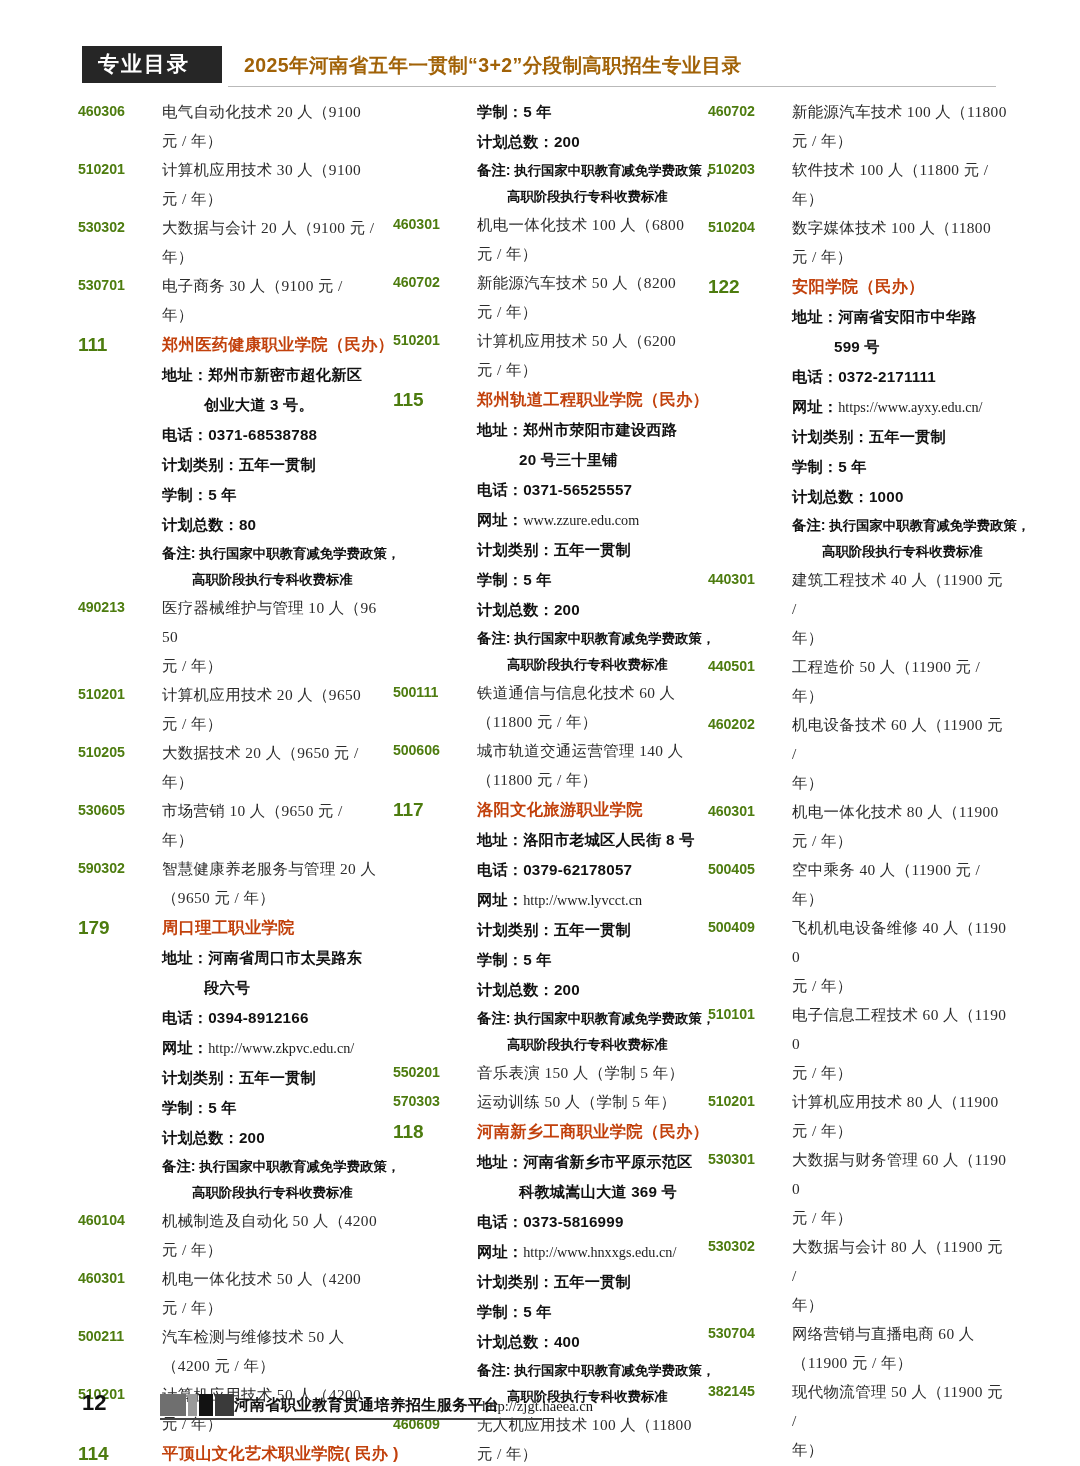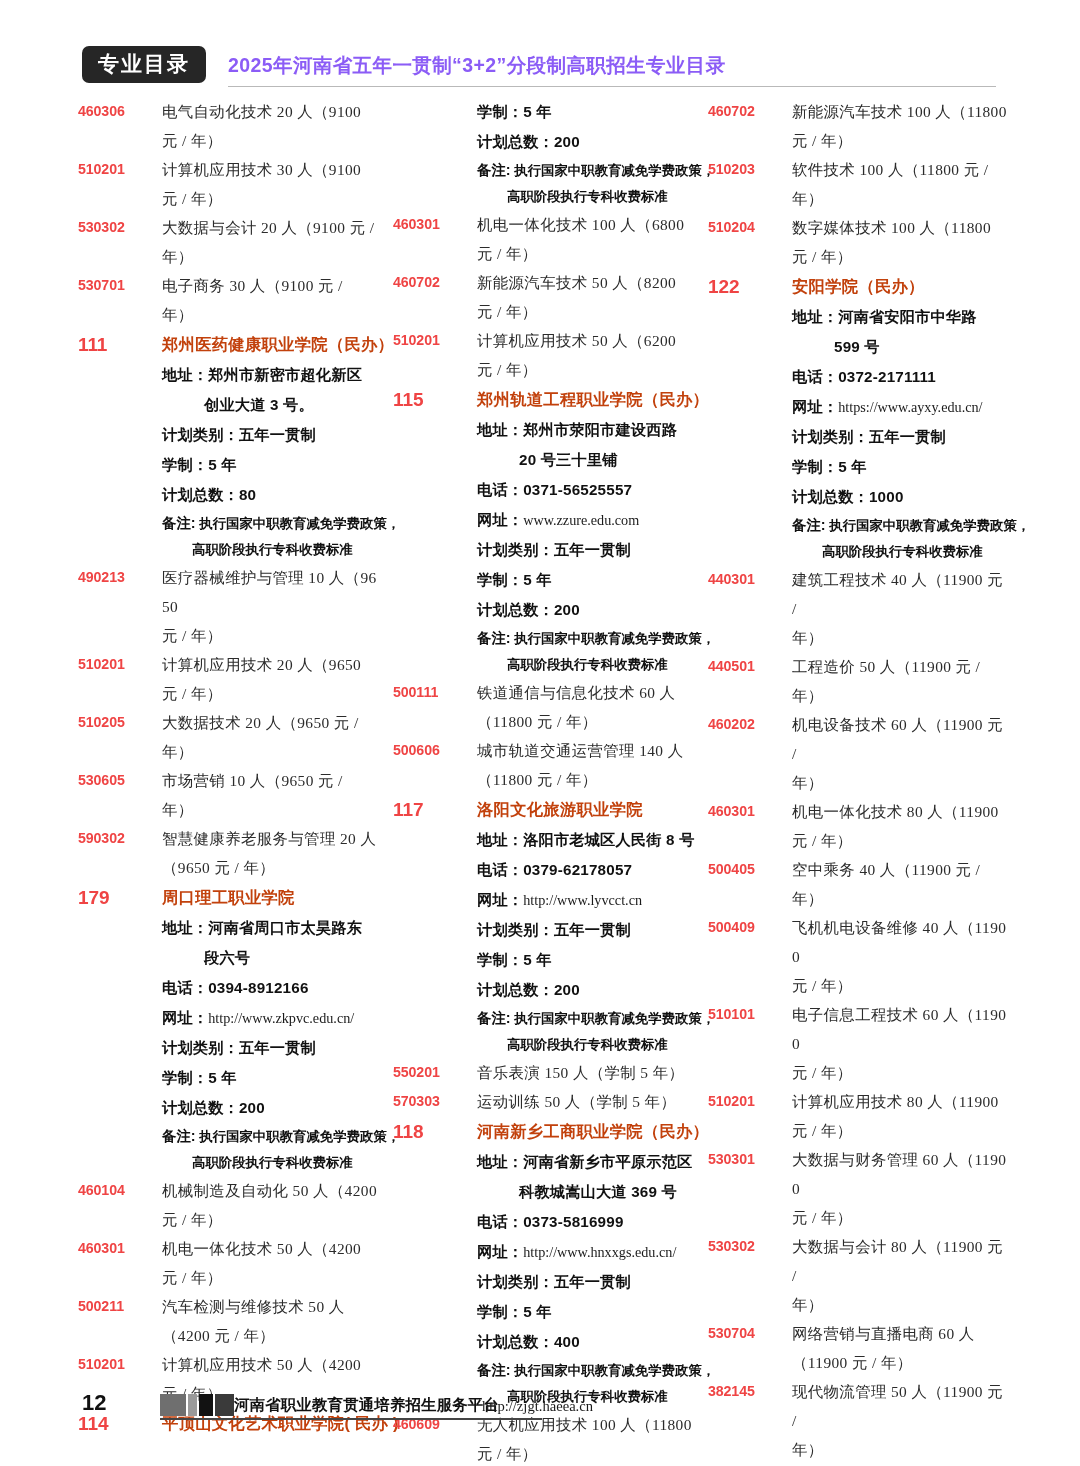--- a/index.html
+++ b/index.html
@@ -18,34 +18,33 @@
     position:absolute; left:82px; top:46px; width:916px; height:44px;
   }
   .header-badge{
     display:inline-block;
     background:#262626;
     color:#ffffff;
     font-family:"Liberation Sans","DejaVu Sans",sans-serif;
     font-weight:bold;
     font-size:21px;
     letter-spacing:2px;
-    padding:6px 16px 7px 16px;
+    padding:6px 32px 7px 16px;
     vertical-align:middle;
     line-height:1.12;
-    border-radius:7px;
   }
   .header-title{
     display:inline-block;
     margin-left:18px;
     font-family:"Liberation Sans","DejaVu Sans",sans-serif;
     font-weight:bold;
     font-size:19.5px;
     letter-spacing:0.4px;
     vertical-align:middle;
-    color:#8b5cf6;
+    color:#a16207;
     position:relative;
     top:1px;
   }
   .header-rule{
     position:absolute; left:228px; top:86px; width:768px; height:1px;
     background:#b9b9b9;
   }
 
   
   .cols{
@@ -64,21 +63,21 @@
     align-items:flex-start;
     margin:0;
   }
   .code{
     flex:0 0 auto;
     width:76px;
     font-family:"Liberation Sans","DejaVu Sans",sans-serif;
     font-weight:bold;
     font-size:14.2px;
     line-height:29px;
-    color:#ef4444;
+    color:#4d7c0f;
     letter-spacing:-0.1px;
     white-space:nowrap;
   }
   .code.blank{ visibility:hidden; }
   .body{
     flex:1 1 auto;
     min-width:0;
     padding-left:8px;
   }
 
@@ -219,20 +218,21 @@
           <div class="body">
             <div class="prog">电子商务 30 人（9100 元 / 年）</div>
           </div>
         </div>
         <div class="row">
           <div class="code major">111</div>
           <div class="body">
             <div class="school-name">郑州医药健康职业学院（民办）</div>
             <div class="kv">地址：郑州市新密市超化新区</div>
             <div class="kv indent">创业大道 3 号。</div>
+            <div class="kv">电话：0371-68538788</div>
             <div class="kv">计划类别：五年一贯制</div>
             <div class="kv">学制：5 年</div>
             <div class="kv">计划总数：80</div>
             <div class="note"><span class="lbl">备注:</span> 执行国家中职教育减免学费政策，</div>
             <div class="note indent">高职阶段执行专科收费标准</div>
           </div>
         </div>
         <div class="row">
           <div class="code">490213</div>
           <div class="body">

